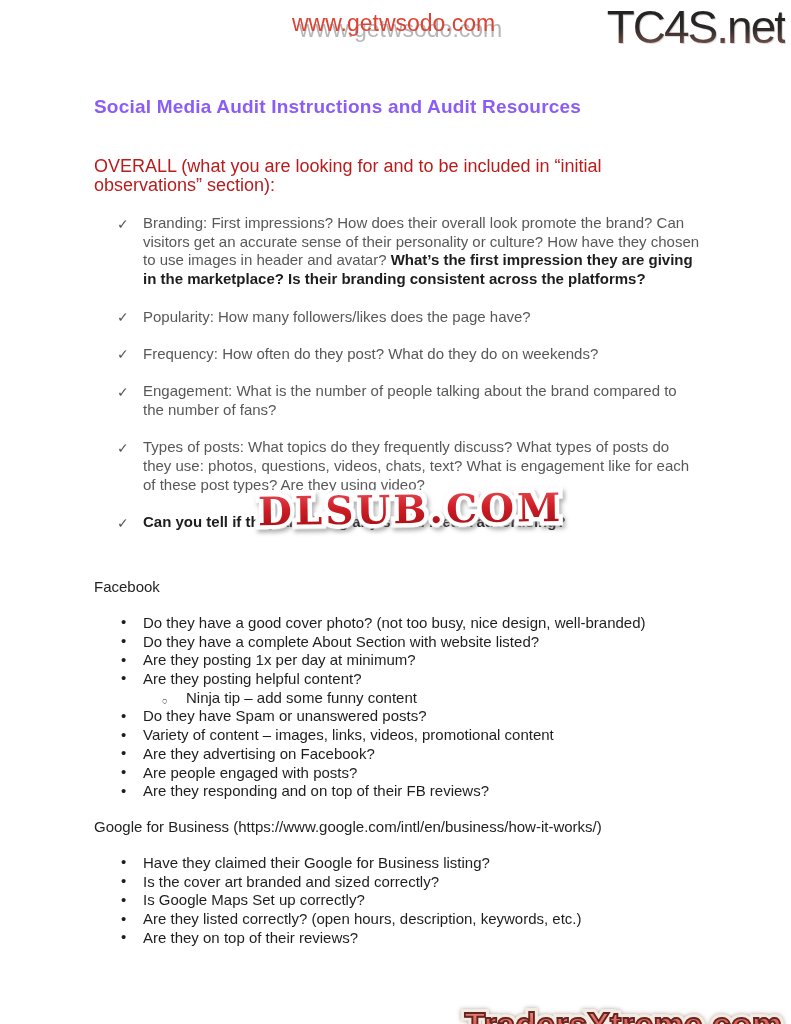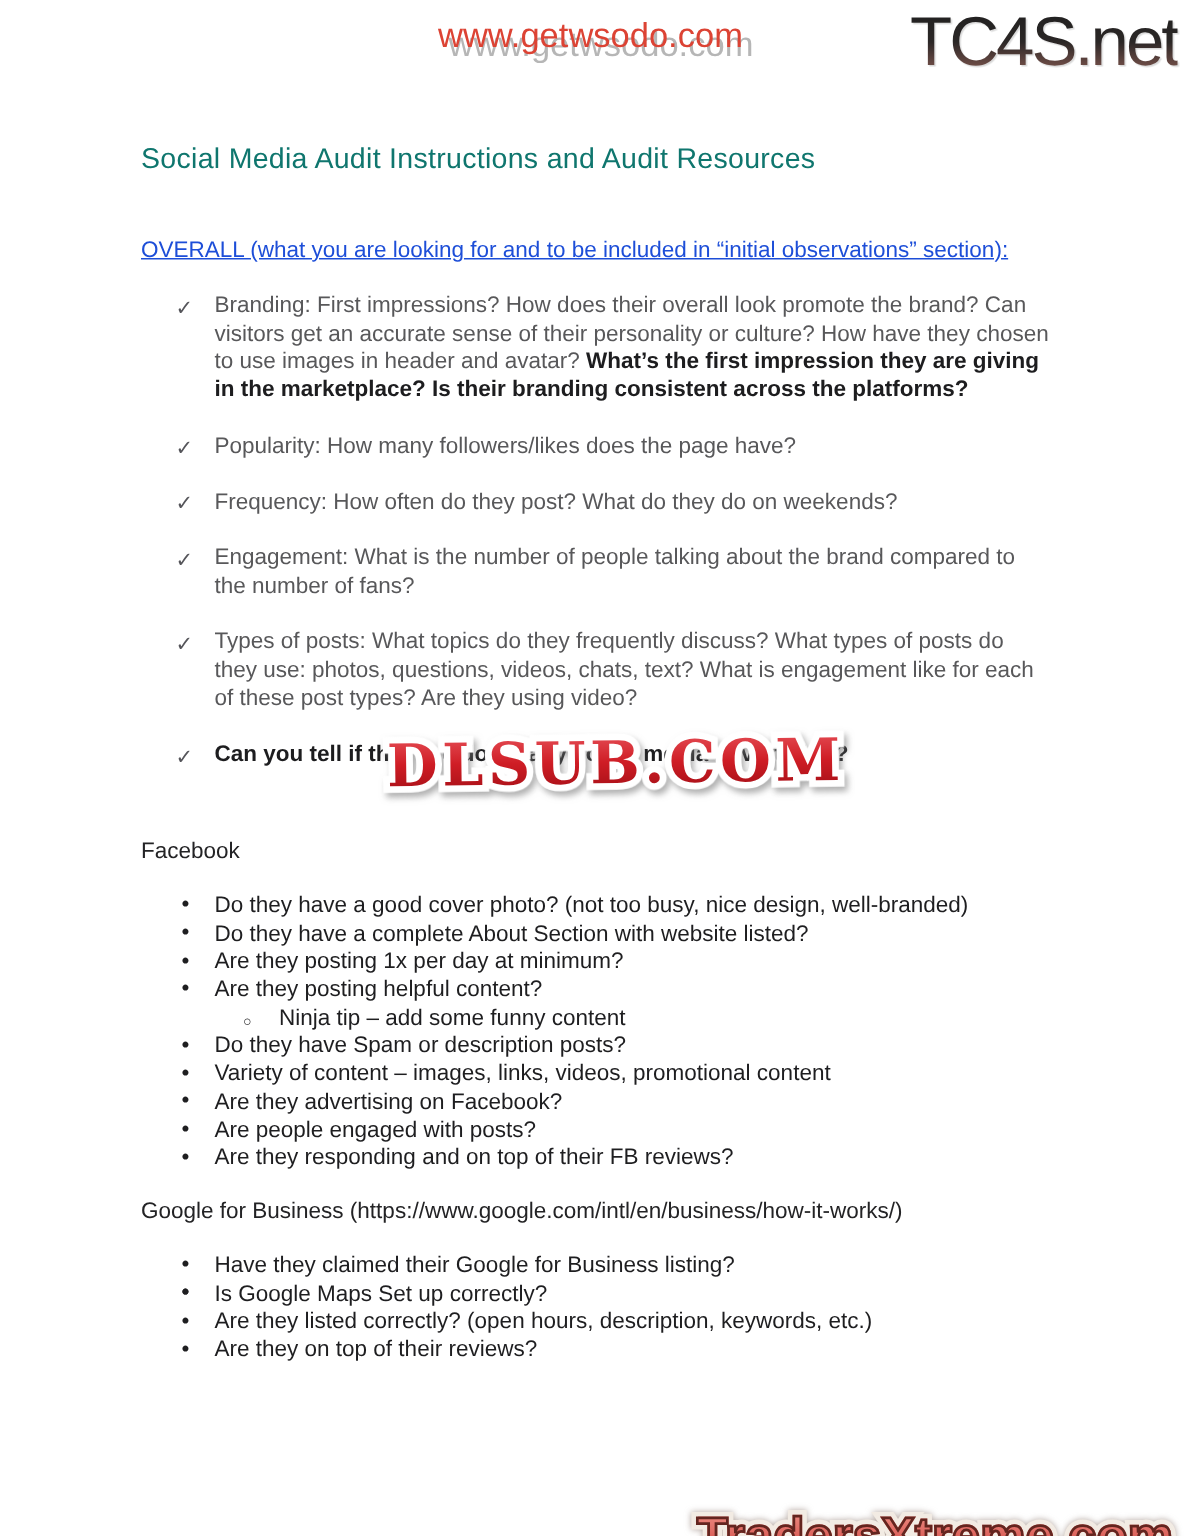--- a/index.html
+++ b/index.html
@@ -11,24 +11,24 @@
     background: #ffffff;
     overflow: hidden;
     font-family: "Liberation Sans", sans-serif;
     -webkit-font-smoothing: antialiased;
   }
 
   
   .content { position: absolute; left: 94px; top: 0; width: 607px; padding-top: 96px; }
 
   h1.title {
-    margin: 0; font-size: 19px; line-height: 22px; font-weight: normal;
-    color: #0f766e; letter-spacing: 0.2px;
-  }
-  p.intro { margin: 39px 0 0; font-size: 15px; line-height: 19px; color: #1d4ed8; text-decoration: underline; }
+    margin: 0; font-size: 19px; line-height: 22px; font-weight: bold;
+    color: #8b5cf6; letter-spacing: 0.2px;
+  }
+  p.intro { margin: 39px 0 0; font-size: 18px; line-height: 19px; color: #b91c1c; }
 
   ul { list-style: none; margin: 0; padding: 0; }
 
   ul.checklist { margin-top: 19px; }
   ul.checklist li {
     position: relative; padding-left: 49px;
     font-size: 15px; line-height: 18.7px; color: #58585a;
     margin-bottom: 18.7px;
   }
   ul.checklist li:last-child { margin-bottom: 0; }
@@ -165,21 +165,21 @@
       <li>
         <span class="marker-dot">•</span>
         <span>Are they posting helpful content?</span>
       </li>
       <li class="sub">
         <span class="marker-circle">○</span>
         <span>Ninja tip – add some funny content</span>
       </li>
       <li>
         <span class="marker-dot">•</span>
-        <span>Do they have Spam or description posts?</span>
+        <span>Do they have Spam or unanswered posts?</span>
       </li>
       <li>
         <span class="marker-dot">•</span>
         <span>Variety of content – images, links, videos, promotional content</span>
       </li>
       <li>
         <span class="marker-dot">•</span>
         <span>Are they advertising on Facebook?</span>
       </li>
       <li>
@@ -194,20 +194,21 @@
 
     <h2 class="sec google">Google for Business (https://www.google.com/intl/en/business/how-it-works/)</h2>
 
     <ul class="dotlist">
       <li>
         <span class="marker-dot">•</span>
         <span>Have they claimed their Google for Business listing?</span>
       </li>
       <li>
         <span class="marker-dot">•</span>
+        <span>Is the cover art branded and sized correctly?</span>
       </li>
       <li>
         <span class="marker-dot">•</span>
         <span>Is Google Maps Set up correctly?</span>
       </li>
       <li>
         <span class="marker-dot">•</span>
         <span>Are they listed correctly? (open hours, description, keywords, etc.)</span>
       </li>
       <li>

